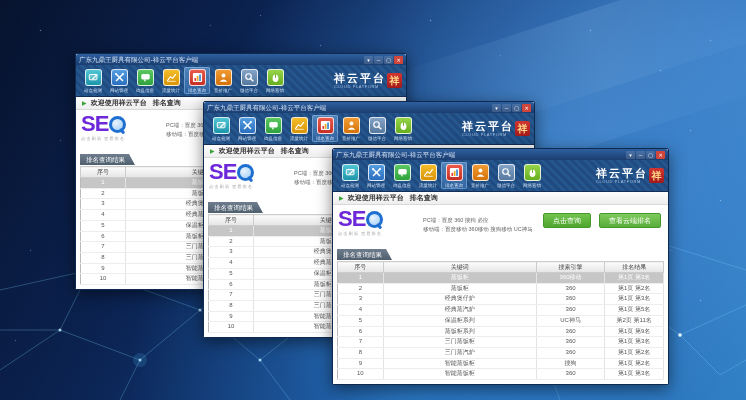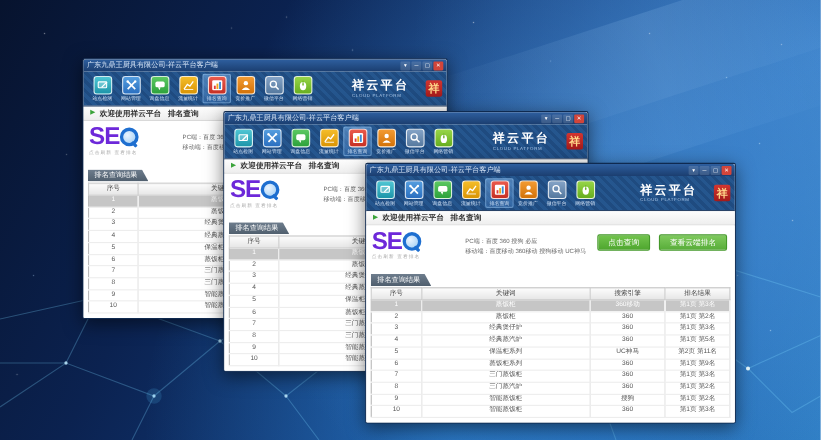--- a/index.html
+++ b/index.html
@@ -58,21 +58,21 @@
     white-space:nowrap;transform:scale(.9);}
   .c1{background:linear-gradient(#4fc6d4,#1d95a9);}
   .c2{background:linear-gradient(#559edf,#2a6fc0);}
   .c3{background:linear-gradient(#5cc862,#2da23c);}
   .c4{background:linear-gradient(#f4bd2a,#d99404);}
   .c5{background:linear-gradient(#ea5a4c,#c62f24);}
   .c6{background:linear-gradient(#f29b33,#d37208);}
   .c7{background:linear-gradient(#84a3c6,#56799f);}
   .c8{background:linear-gradient(#97d548,#67ae1f);}
 
-  .brand{display:flex;align-items:center;gap:15px;}
+  .brand{display:flex;align-items:center;gap:1px;}
   .brand-name{font-size:11px;font-weight:bold;color:#fff;letter-spacing:2px;line-height:11px;}
   .brand-sub{font-size:4px;color:#aac6e6;letter-spacing:.6px;line-height:5px;}
   .brand-seal{width:15px;height:15px;background:linear-gradient(#d23530,#a31a1a);color:#ffd98a;
     font-size:10px;font-weight:bold;display:flex;align-items:center;justify-content:center;border-radius:2px;}
 
   .welcomebar{height:12px;background:linear-gradient(#fdfdfd,#eeeeee);border-bottom:1px solid #d9d9d9;
     display:flex;align-items:center;gap:4px;padding:0 6px;}
   .flag-icon{color:#3aa33a;font-size:6px;line-height:6px;}
   .welcome-text{font-size:7px;font-weight:bold;color:#333;}
   .welcome-section{font-size:7px;font-weight:bold;color:#333;margin-left:2px;}

